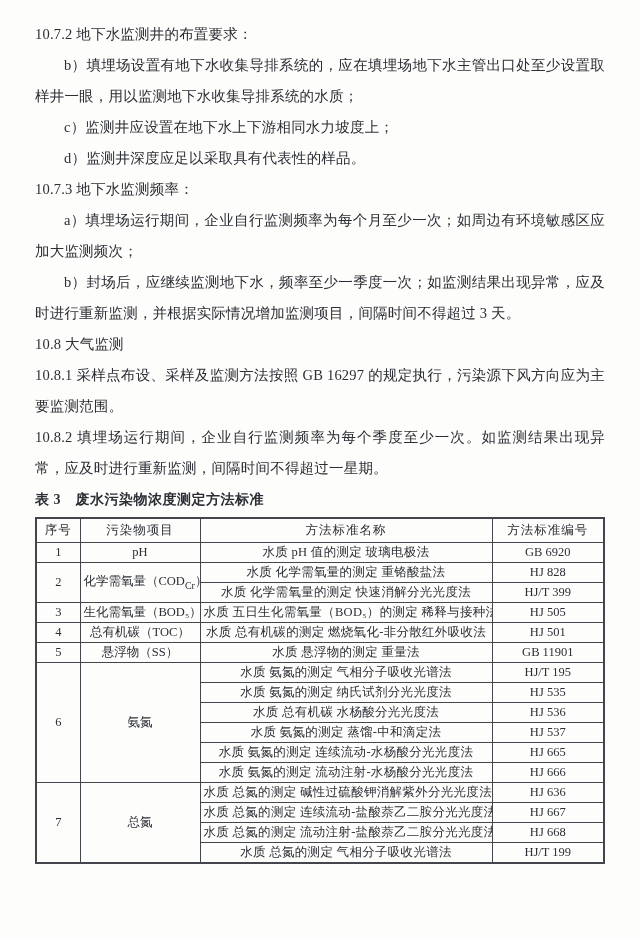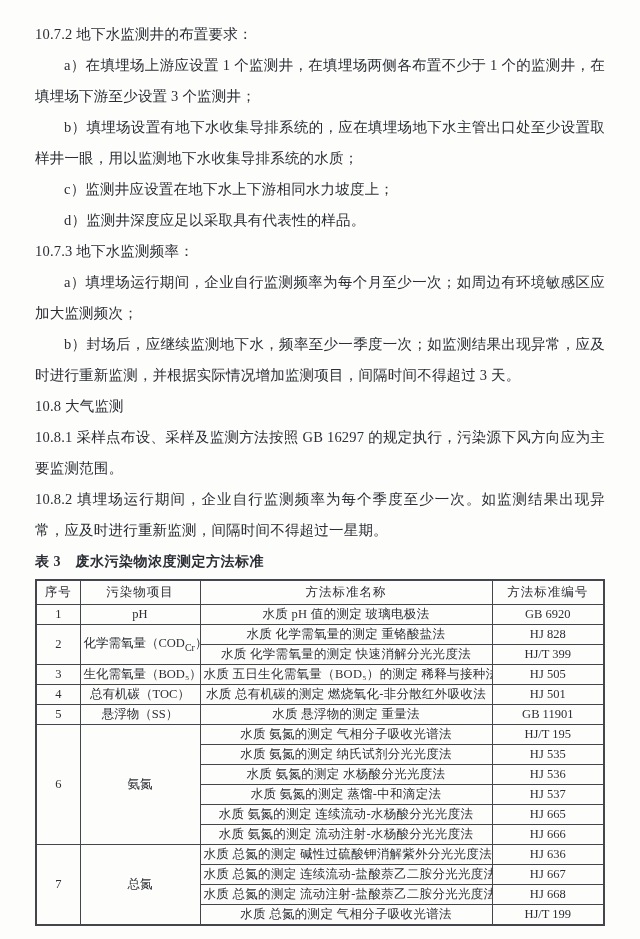--- a/index.html
+++ b/index.html
@@ -53,21 +53,20 @@
   col.c-name { width: auto; }
   col.c-code { width: 112px; }
   sub { font-size: 10px; }
 </style>
 </head>
 <body>
 
 <div class="page">
 
   <p class="para">10.7.2 地下水监测井的布置要求：</p>
-  <p class="para para-item">a）在填埋场上游应设置 1 个监测井，在填埋场两侧各布置不少于 1 个的监测井，在填埋场下游至少设置 3 个监测井；</p>
   <p class="para para-item">b）填埋场设置有地下水收集导排系统的，应在填埋场地下水主管出口处至少设置取样井一眼，用以监测地下水收集导排系统的水质；</p>
   <p class="para para-item">c）监测井应设置在地下水上下游相同水力坡度上；</p>
   <p class="para para-item">d）监测井深度应足以采取具有代表性的样品。</p>
   <p class="para">10.7.3 地下水监测频率：</p>
   <p class="para para-item">a）填埋场运行期间，企业自行监测频率为每个月至少一次；如周边有环境敏感区应加大监测频次；</p>
   <p class="para para-item">b）封场后，应继续监测地下水，频率至少一季度一次；如监测结果出现异常，应及时进行重新监测，并根据实际情况增加监测项目，间隔时间不得超过 3 天。</p>
   <p class="para">10.8 大气监测</p>
   <p class="para">10.8.1 采样点布设、采样及监测方法按照 GB 16297 的规定执行，污染源下风方向应为主要监测范围。</p>
   <p class="para">10.8.2 填埋场运行期间，企业自行监测频率为每个季度至少一次。如监测结果出现异常，应及时进行重新监测，间隔时间不得超过一星期。</p>
 
@@ -127,21 +126,21 @@
         <td rowspan="6">6</td>
         <td rowspan="6">氨氮</td>
         <td class="name-cell">水质  氨氮的测定  气相分子吸收光谱法</td>
         <td>HJ/T 195</td>
       </tr>
       <tr>
         <td class="name-cell">水质  氨氮的测定  纳氏试剂分光光度法</td>
         <td>HJ 535</td>
       </tr>
       <tr>
-        <td class="name-cell">水质  氨氮的测定  水杨酸分光光度法</td>
+        <td class="name-cell">水质  总有机碳  水杨酸分光光度法</td>
         <td>HJ 536</td>
       </tr>
       <tr>
         <td class="name-cell">水质  氨氮的测定  蒸馏-中和滴定法</td>
         <td>HJ 537</td>
       </tr>
       <tr>
         <td class="name-cell">水质  氨氮的测定  连续流动-水杨酸分光光度法</td>
         <td>HJ 665</td>
       </tr>

